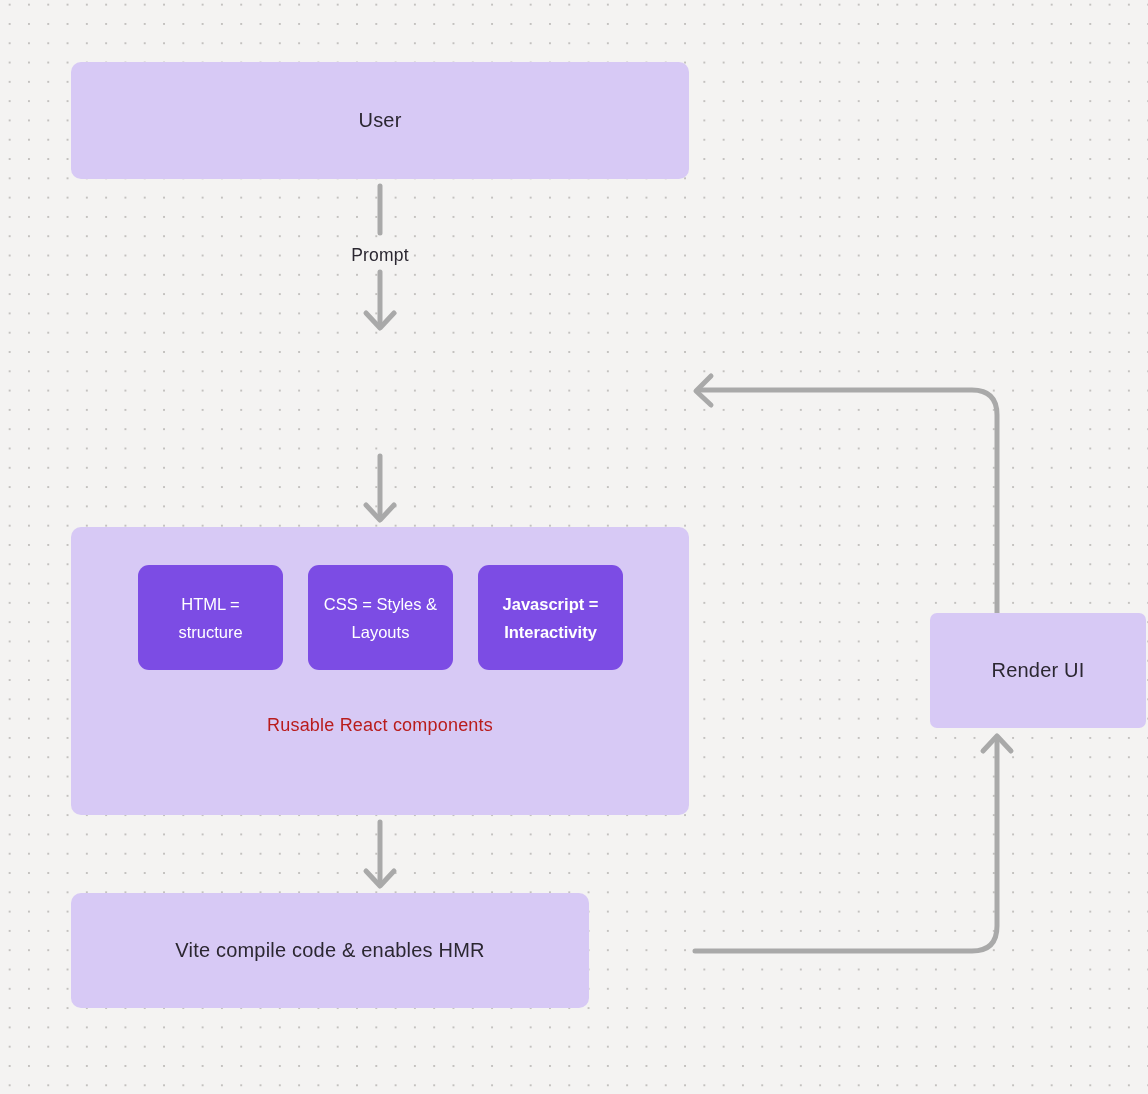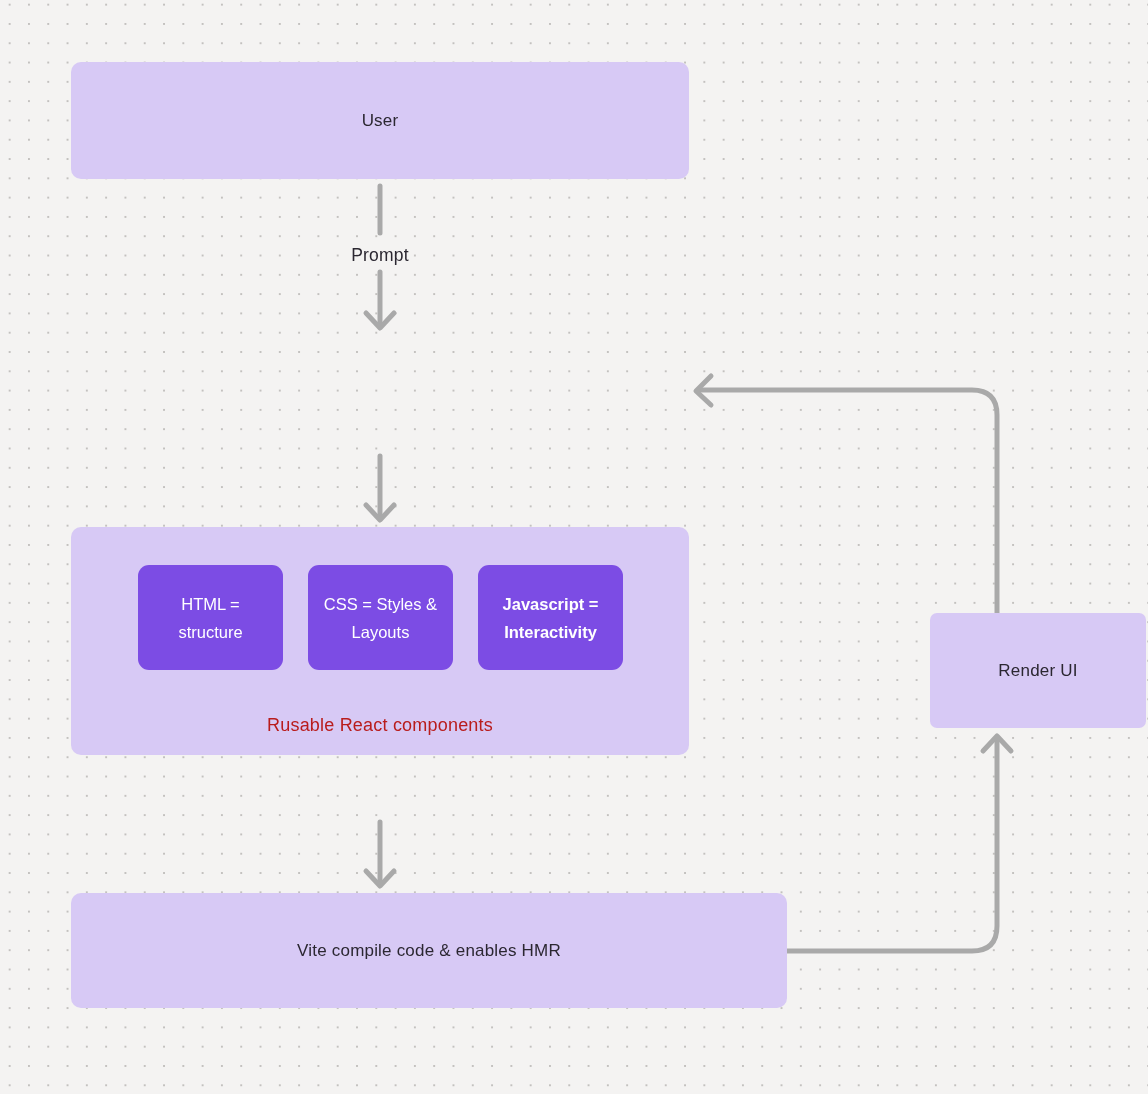--- a/index.html
+++ b/index.html
@@ -26,38 +26,38 @@
     display: flex;
     align-items: center;
     justify-content: center;
     text-align: center;
     border-radius: 10px;
     box-sizing: border-box;
   }
   .node-light {
     background: #d7c9f5;
     color: #2b2731;
-    font-size: 17px;
+    font-size: 20px;
     font-weight: 500;
     letter-spacing: 0.2px;
     align-items: center;
   }
   .node-accent {
     background: #7c4ce4;
     color: #ffffff;
     font-size: 16.5px;
     font-weight: 500;
     line-height: 28px;
     padding: 8px 14px;
     border-radius: 11px;
   }
   #node-user          { left: 71px;  top: 62px;  width: 618px; height: 117px; }
   #node-web-app       { left: 71px;  top: 333px; width: 618px; height: 117px; }
-  #node-components    { left: 71px;  top: 527px; width: 618px; height: 228px; background: #d7c9f5; border-radius: 10px; }
-  #node-vite          { left: 71px;  top: 893px; width: 716px; height: 115px; }
+  #node-components    { left: 71px;  top: 527px; width: 618px; height: 288px; background: #d7c9f5; border-radius: 10px; }
+  #node-vite          { left: 71px;  top: 893px; width: 518px; height: 115px; }
   #node-render-ui     { left: 902px; top: 613px; width: 216px; height: 115px; border-radius: 7px; margin-left: 28px; }
   #node-html          { left: 67px;  top: 38px;  width: 145px; height: 105px; }
   #node-css           { left: 237px; top: 38px;  width: 145px; height: 105px; }
   #node-js            { left: 407px; top: 38px;  width: 145px; height: 105px; font-weight: bold; }
   .group-caption {
     position: absolute;
     left: 0;
     top: 188px;
     width: 100%;
     text-align: center;

